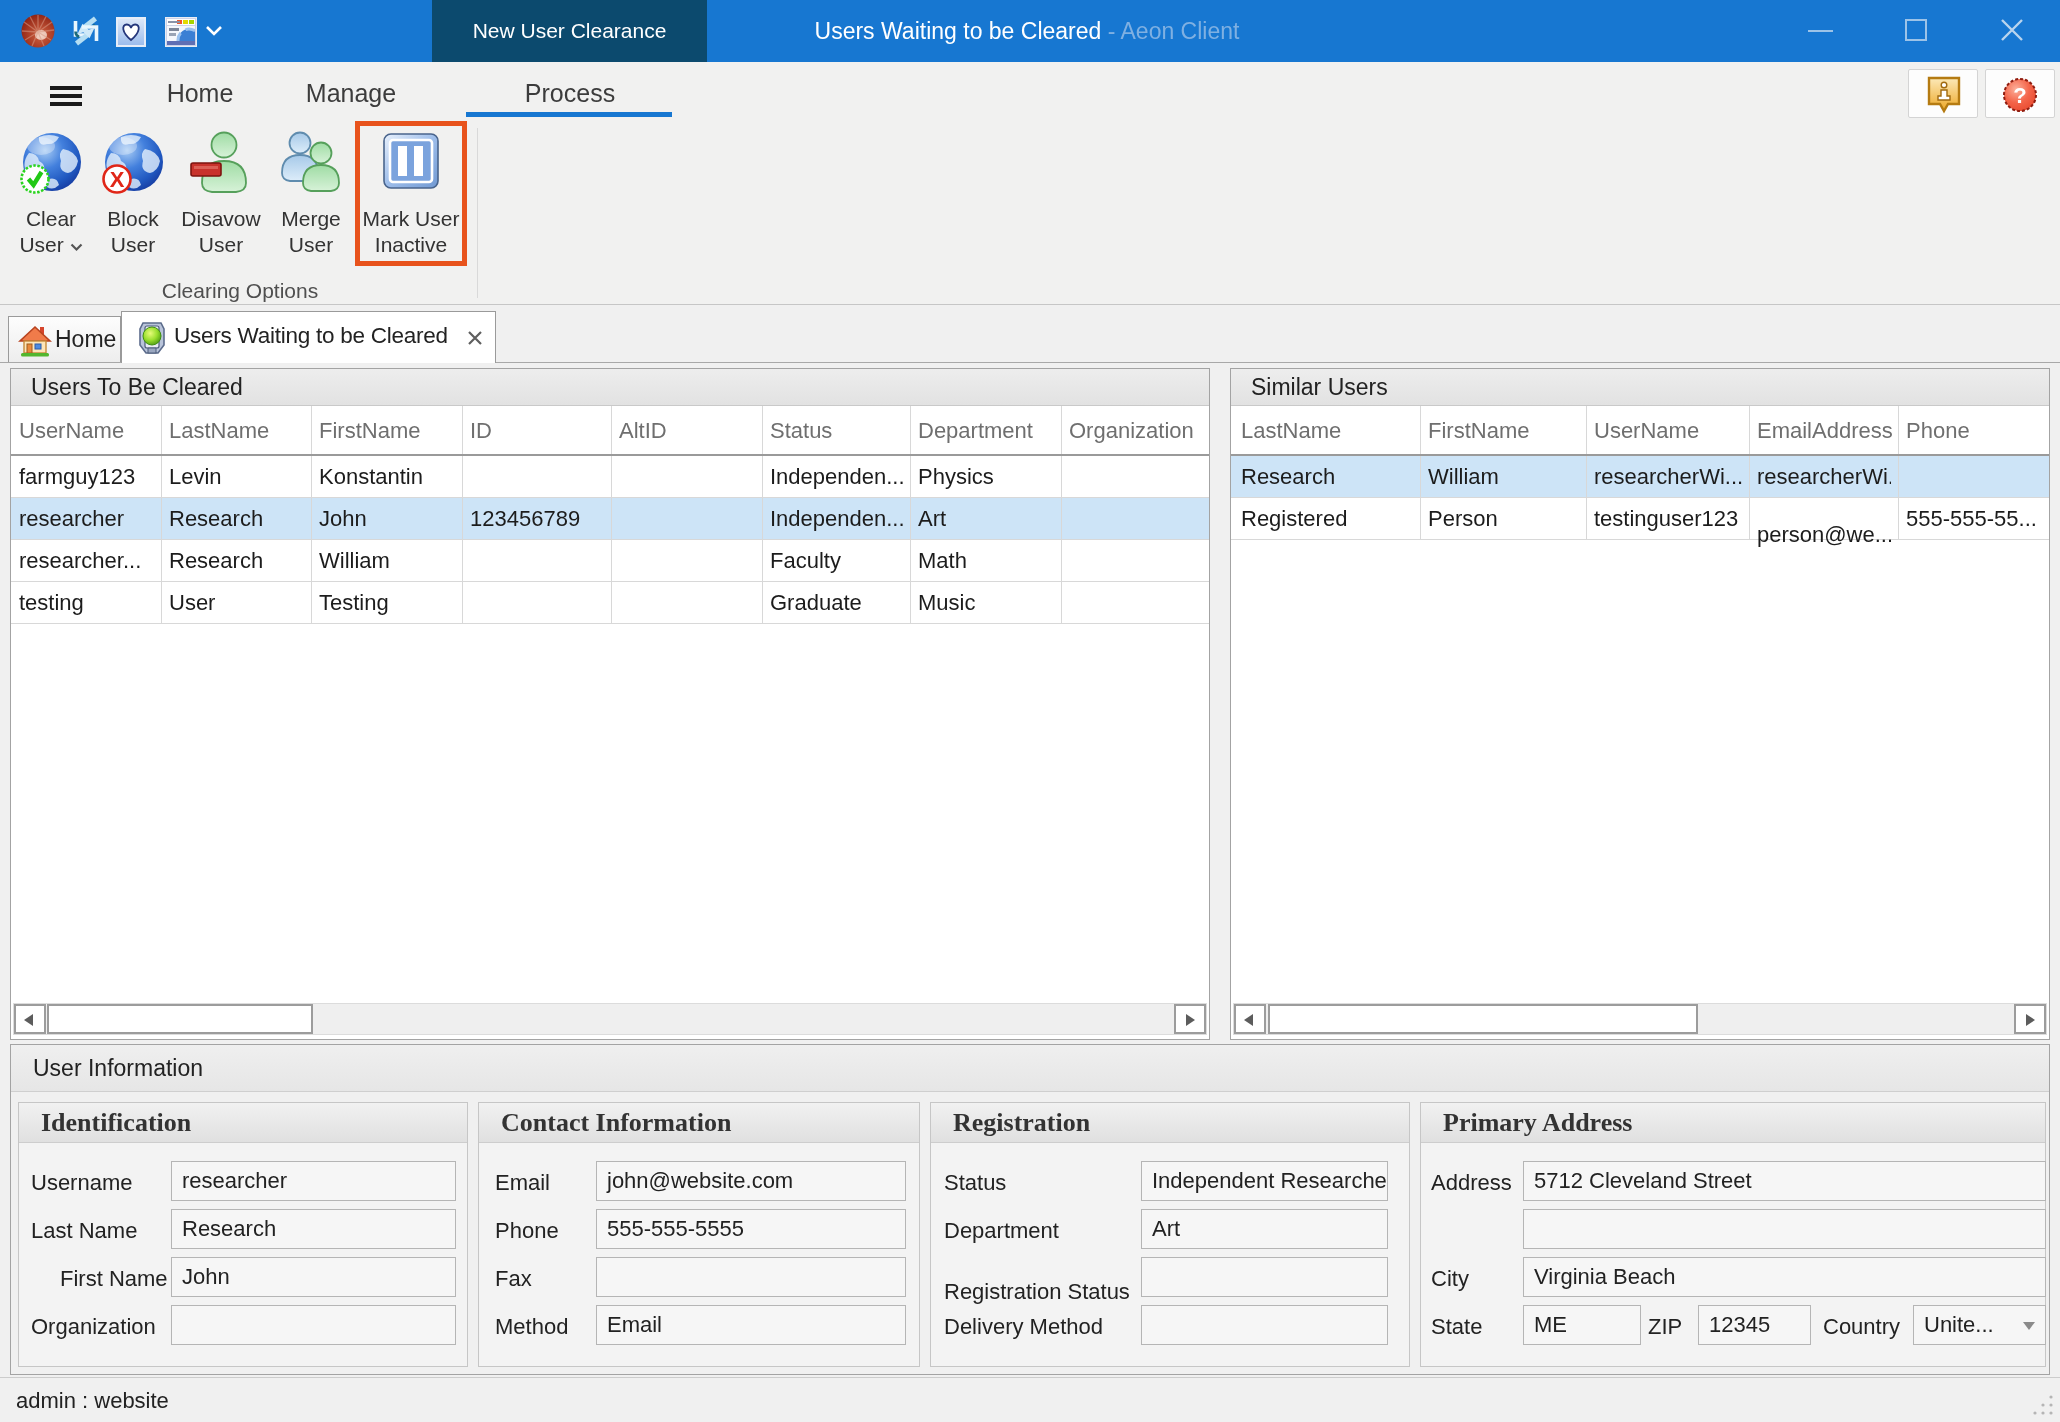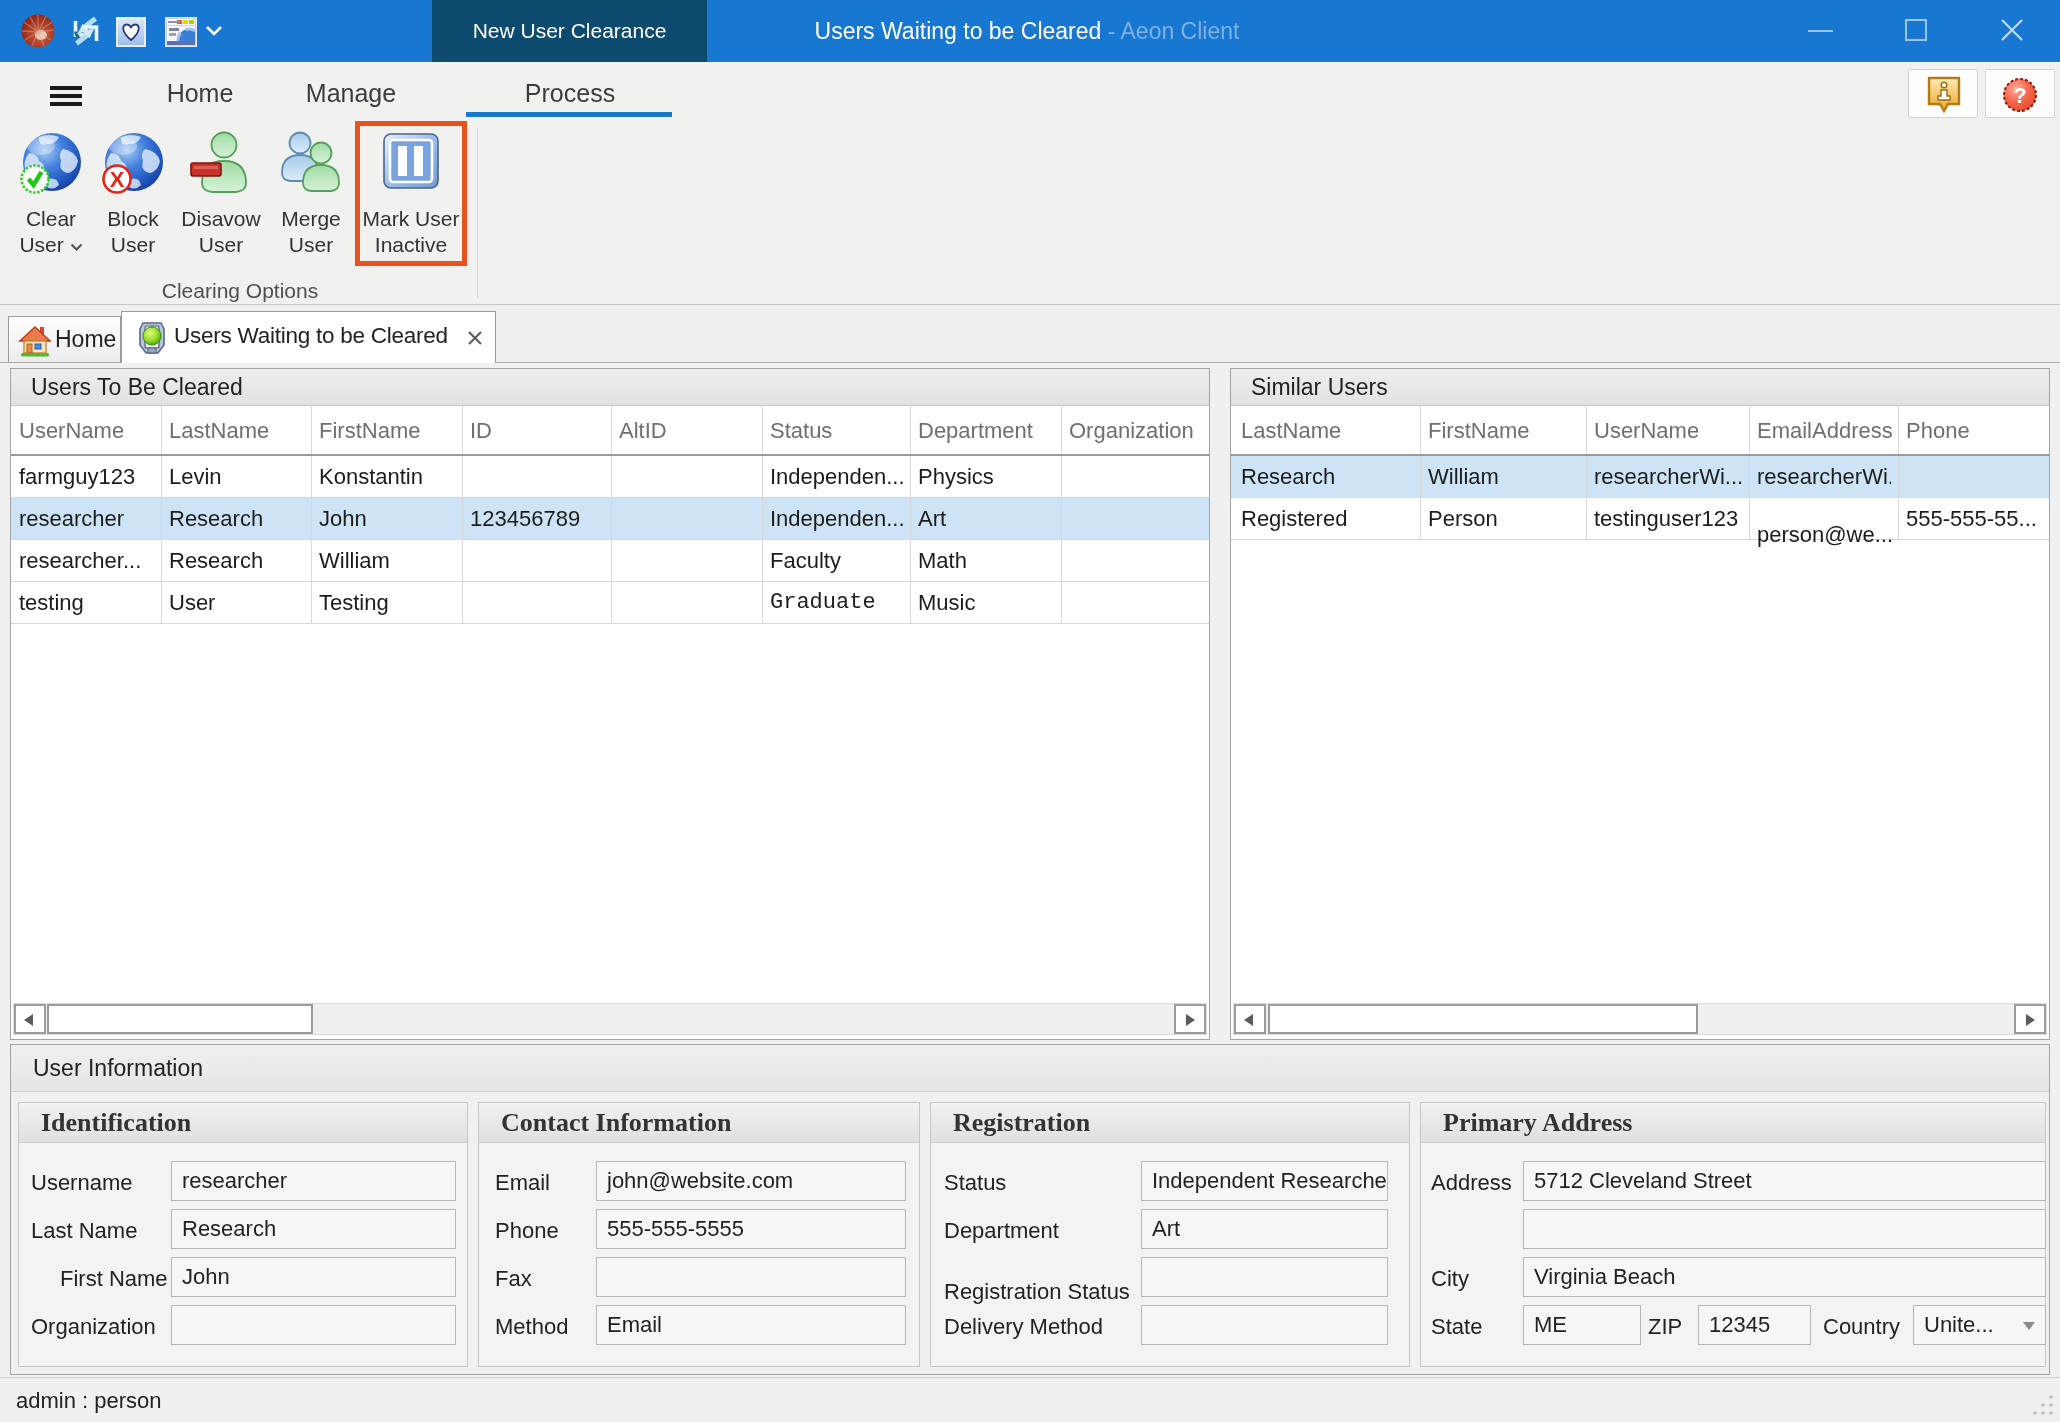--- a/index.html
+++ b/index.html
@@ -358,21 +358,21 @@
     <div class="gcol" style="left:150px;"></div>
       <div class="gcol" style="left:300px;"></div>
       <div class="gcol" style="left:451px;"></div>
       <div class="gcol" style="left:600px;"></div>
       <div class="gcol" style="left:751px;"></div>
       <div class="gcol" style="left:899px;"></div>
       <div class="gcol" style="left:1050px;"></div>
     <div class="cell" style="left:8px; width:140px;">testing</div>
     <div class="cell" style="left:158px; width:140px;">User</div>
     <div class="cell" style="left:308px; width:140px;">Testing</div>
-    <div class="cell" style="left:759px; width:138px;font-family:Liberation Mono, monospace;">Graduate</div>
+    <div class="cell" style="left:759px; width:138px;">Graduate</div>
     <div class="cell" style="left:907px; width:140px;">Music</div>
   </div>
   <div class="hscroll">
     <div class="sbtn" style="left:0;">
         <div class="arr" style="left:8px; border-width:6.5px 9px 6.5px 0; border-color:transparent #5c5c5c transparent transparent;"></div>
       </div>
     <div class="sthumb" style="left:33px; width:266px;"></div>
     <div class="sbtn" style="right:0;">
         <div class="arr" style="left:10px; border-width:6.5px 0 6.5px 9px; border-color:transparent transparent transparent #5c5c5c;"></div>
       </div>
@@ -475,21 +475,21 @@
   <div class="fin" style="left:102px; top:202px; width:118px;">ME</div>
   <div class="flabel" style="left:227px; top:211px;">ZIP</div>
   <div class="fin" style="left:277px; top:202px; width:113px;">12345</div>
   <div class="flabel" style="left:402px; top:211px;">Country</div>
   <div class="fin" style="left:492px; top:202px; width:133px;">Unite...
     <div class="arr" style="top:16px; right:10px; border-width:8px 6px 0 6px; border-color:#8a8a8a transparent transparent transparent;"></div>
   </div>
 </div>
 
 <div class="abs" id="statusbar">
-  <div style="position:absolute; left:16px; top:10px;">admin : person</div>
+  <div style="position:absolute; left:16px; top:10px;">admin : website</div>
   <svg style="position:absolute; right:6px; bottom:6px;" width="22" height="22" viewBox="0 0 22 22">
     <g fill="#b5b5b5">
         <circle cx="19" cy="3" r="1.6"></circle>
         <circle cx="19" cy="11" r="1.6"></circle>
         <circle cx="19" cy="19" r="1.6"></circle>
         <circle cx="11" cy="11" r="1.6"></circle>
         <circle cx="11" cy="19" r="1.6"></circle>
         <circle cx="3" cy="19" r="1.6"></circle>
       </g>
   </svg>

